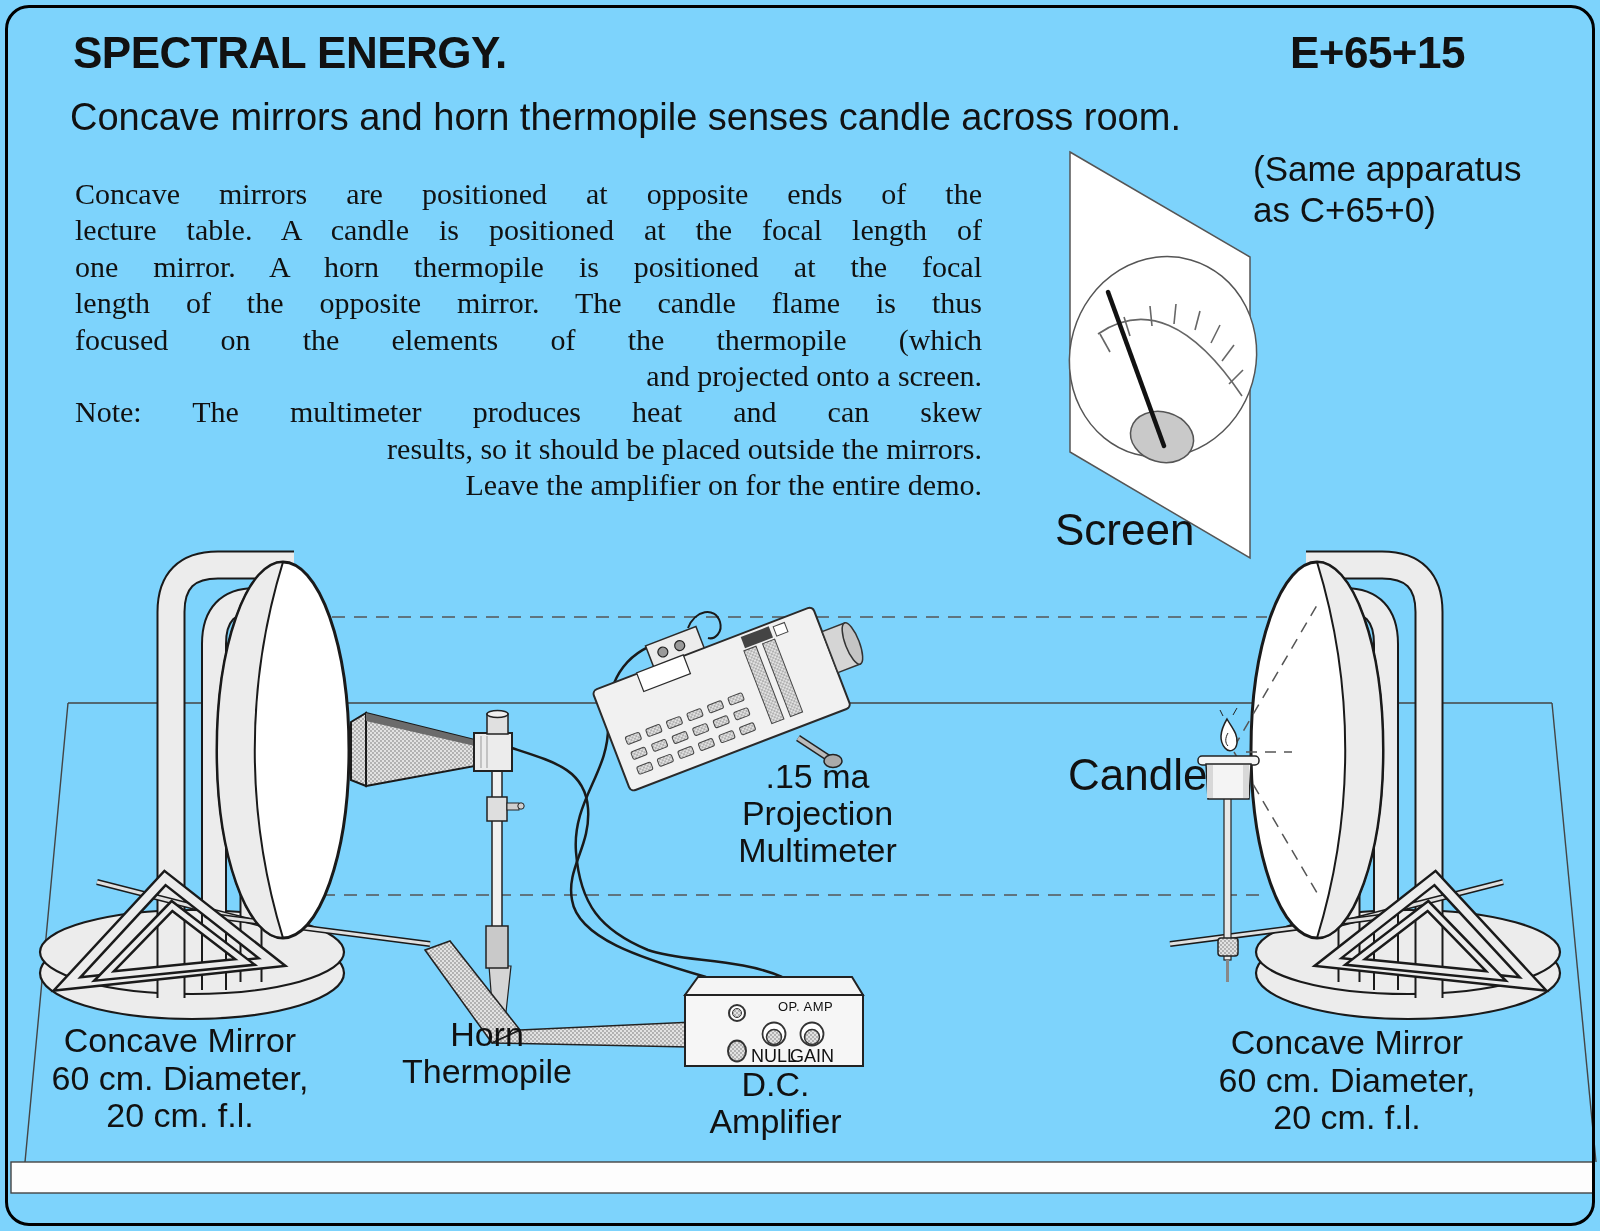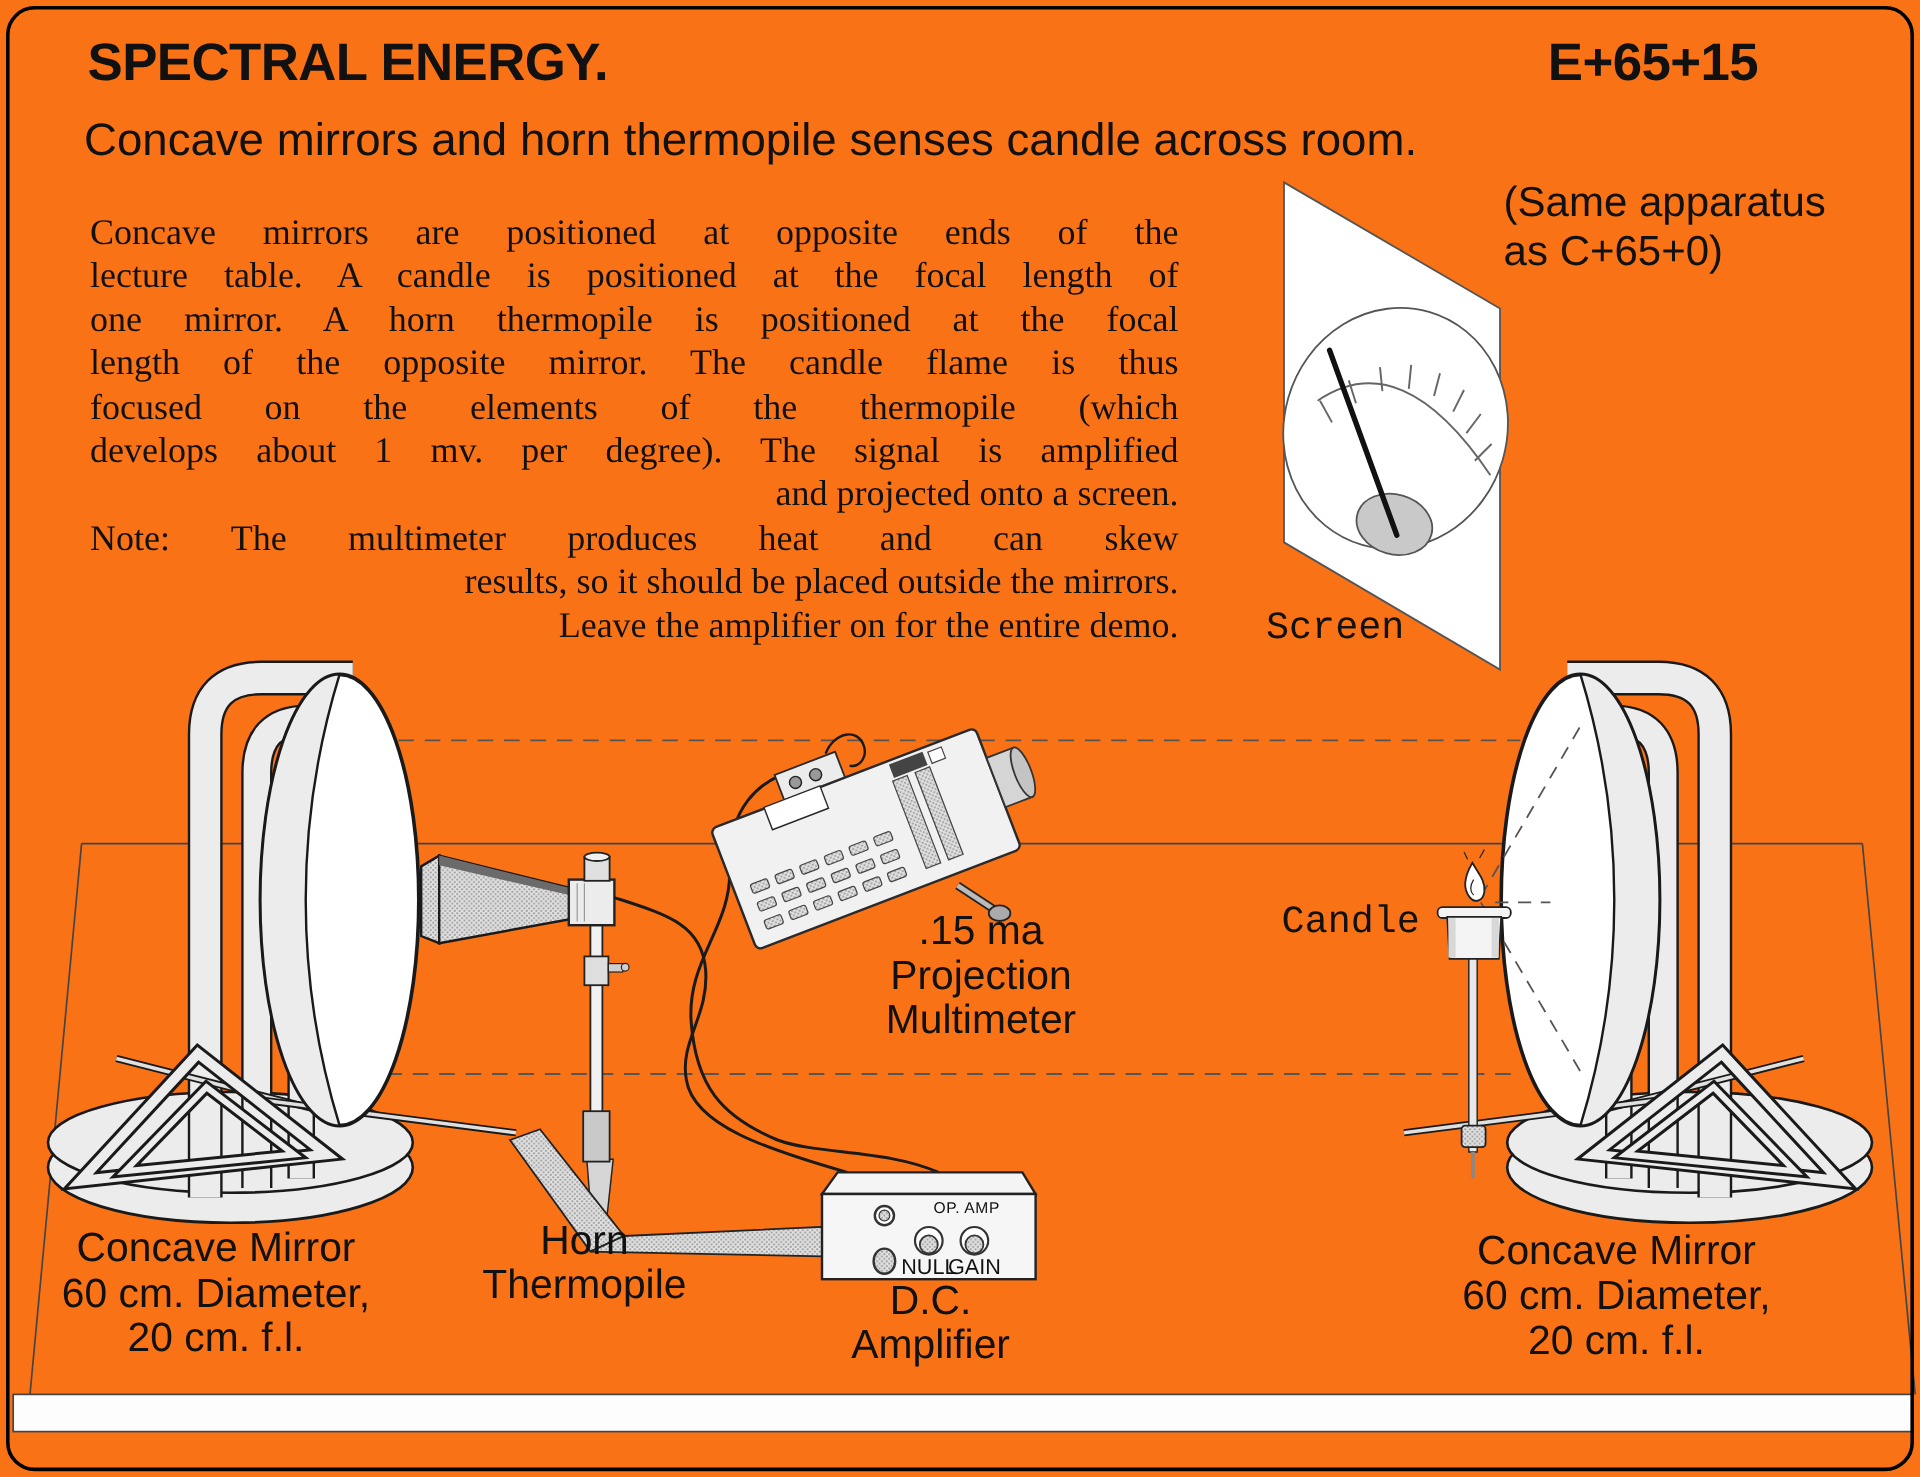--- a/index.html
+++ b/index.html
@@ -1,30 +1,30 @@
 <!DOCTYPE html>
 <html><head>
 <meta charset="utf-8">
 <style>
   html,body{margin:0;padding:0;background:#888;}
   .page{
-    position:relative;width:1600px;height:1231px;background:#f97316;
+    position:relative;width:1600px;height:1231px;background:#7dd3fc;
     font-family:"Liberation Sans",sans-serif;color:#111;overflow:hidden;
   }
   .page-border{position:absolute;inset:5px;border:3px solid #000;border-radius:24px;pointer-events:none;}
   .abs{position:absolute;}
   .pre{white-space:pre-line;}
   .title{font-size:44px;font-weight:bold;letter-spacing:-0.5px;}
   .subtitle{font-size:38px;}
   .note{font-size:35px;line-height:41px;}
   .intro{width:907px;font-size:30px;}
   .intro div{line-height:36.4px;}
   .jline{text-align:justify;text-align-last:justify;}
   .lline{text-align:right;}
-  .lbl{font-size:32px;font-family:Liberation Mono, monospace;}
+  .lbl{font-size:44px;}
   .lbl-c{font-size:34px;text-align:center;line-height:37px;}
   .tiny{font-size:13px;letter-spacing:0.5px;}
   .tiny2{font-size:18px;text-align:center;}
   svg{position:absolute;left:0;top:0;}
 </style>
 </head>
 <body>
 
 <div class="page">
 
@@ -199,21 +199,20 @@
   <div class="abs title" style="right:135px;top:28px;">E+65+15</div>
 
   <div class="abs subtitle" style="left:70px;top:96px;">Concave mirrors and horn thermopile senses candle across room.</div>
 
   <div class="abs intro" style="left:75px;top:176px;font-family:Liberation Serif, serif;">
     <div class="jline">Concave mirrors are positioned at opposite ends of the</div>
     <div class="jline">lecture table.  A candle is positioned at the focal length of</div>
     <div class="jline">one mirror.  A horn thermopile is positioned at the focal</div>
     <div class="jline">length of the opposite mirror.  The candle flame is thus</div>
     <div class="jline">focused on the elements of the thermopile (which</div>
-    <div class="jline">develops about 1 mv. per degree).  The signal is amplified</div>
     <div class="lline">and projected onto a screen.</div>
     <div class="jline">Note: The multimeter produces heat and can skew</div>
     <div class="lline">results, so it should be placed outside the mirrors.</div>
     <div class="lline">Leave the amplifier on for the  entire demo.</div>
   </div>
 
   <div class="abs note pre" style="left:1253px;top:148px;">(Same apparatus
 as C+65+0)</div>
 
   <div class="abs lbl" style="left:1055px;top:505px;">Screen</div>

